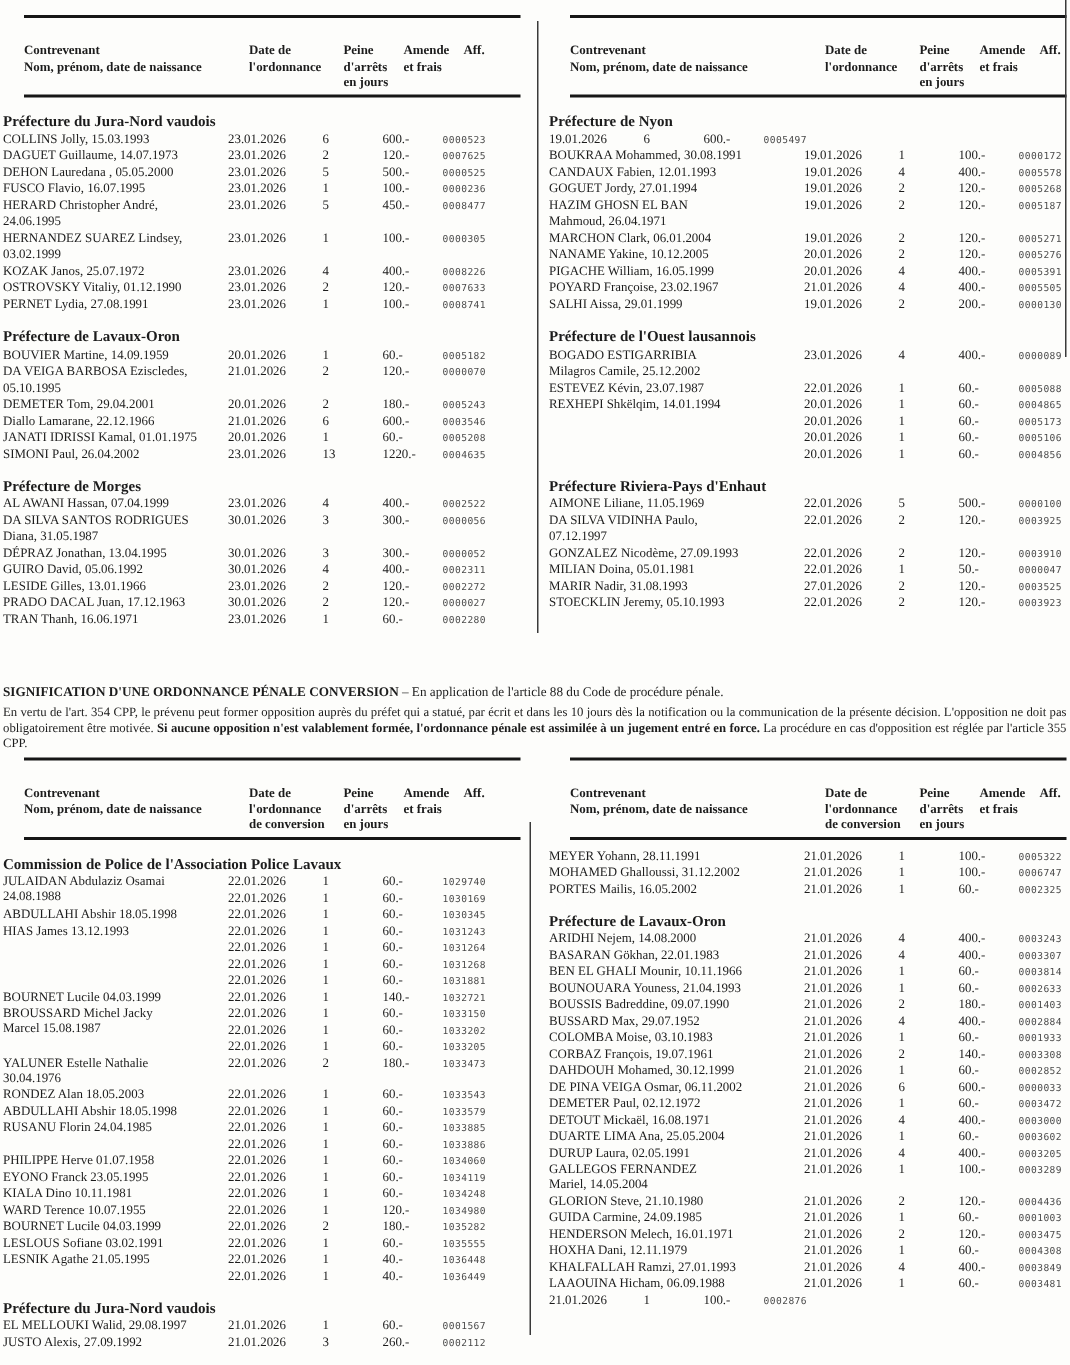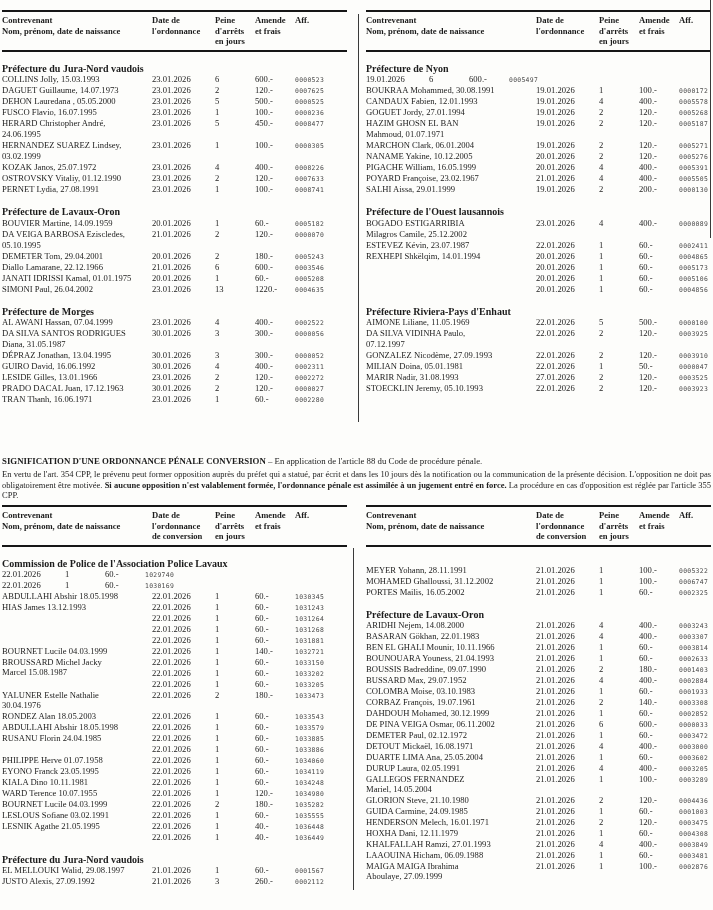--- a/index.html
+++ b/index.html
@@ -9,33 +9,33 @@
     overflow:hidden;
   }
   .col{position:absolute;}
   #top-left   {left:2px;  top:10px; width:345px;}
   #top-right  {left:366px; top:10px; width:345px;}
   #bottom-left{left:2px;  top:505px;width:345px;}
   #bottom-right{left:366px;top:505px;width:345px;}
 
   .thead{
     display:flex;border-top:2px solid #161616;border-bottom:2px solid #161616;
-    padding:3px 0 3px 0;font-weight:bold;font-size:8.6px;line-height:10.6px;
+    padding:16px 0 3px 0;font-weight:bold;font-size:8.6px;line-height:10.6px;margin-left:14px;
   }
   .hc{flex:0 0 auto;}
   .c-name  {width:150px;padding-right:3px;box-sizing:border-box;}
   .col-right .c-name{width:170px;}
   .c-date  {width:63px;}
   .c-peine {width:40px;}
   .c-amende{width:40px;}
   .c-aff   {flex:1 1 auto;min-width:0;}
 
   .section{margin-top:11px;}
   .section:first-of-type{margin-top:6px;}
-  .section.untitled{margin-top:18px;}
+  .section.untitled{margin-top:5px;}
   .sec-title{font-weight:bold;font-size:10px;line-height:11px;white-space:nowrap;}
 
   .entry{display:flex;align-items:flex-start;}
   .entry .c-name{font-size:8.6px;line-height:var(--lh,11px);}
   .rows{flex:1 1 auto;min-width:0;}
   .rrow{display:flex;font-size:8.6px;line-height:var(--lh,11px);}
   .rrow .c-aff{
     font-size:6.4px;color:#4a4a4a;letter-spacing:.3px;
     padding-top:2px;line-height:9px;font-family:"DejaVu Sans Mono",monospace;
   }
@@ -319,21 +319,21 @@
           <div class="rrow">
             <div class="c-date">30.01.2026</div>
             <div class="c-peine">3</div>
             <div class="c-amende">300.-</div>
             <div class="c-aff">0000052</div>
           </div>
         </div>
       </div>
       <div class="entry">
         <div class="c-name">
-          <div class="nl">GUIRO David, 16.06.1992</div>
+          <div class="nl">GUIRO David, 05.06.1992</div>
         </div>
         <div class="rows">
           <div class="rrow">
             <div class="c-date">30.01.2026</div>
             <div class="c-peine">4</div>
             <div class="c-amende">400.-</div>
             <div class="c-aff">0002311</div>
           </div>
         </div>
       </div>
@@ -448,21 +448,21 @@
             <div class="c-date">19.01.2026</div>
             <div class="c-peine">2</div>
             <div class="c-amende">120.-</div>
             <div class="c-aff">0005268</div>
           </div>
         </div>
       </div>
       <div class="entry">
         <div class="c-name">
           <div class="nl">HAZIM GHOSN EL BAN</div>
-          <div class="nl">Mahmoud, 01.07.1971</div>
+          <div class="nl">Mahmoud, 26.04.1971</div>
         </div>
         <div class="rows">
           <div class="rrow">
             <div class="c-date">19.01.2026</div>
             <div class="c-peine">2</div>
             <div class="c-amende">120.-</div>
             <div class="c-aff">0005187</div>
           </div>
         </div>
       </div>
@@ -550,21 +550,21 @@
       </div>
       <div class="entry">
         <div class="c-name">
           <div class="nl">ESTEVEZ Kévin, 23.07.1987</div>
         </div>
         <div class="rows">
           <div class="rrow">
             <div class="c-date">22.01.2026</div>
             <div class="c-peine">1</div>
             <div class="c-amende">60.-</div>
-            <div class="c-aff">0002411</div>
+            <div class="c-aff">0005088</div>
           </div>
         </div>
       </div>
       <div class="entry">
         <div class="c-name">
           <div class="nl">REXHEPI Shkëlqim, 14.01.1994</div>
         </div>
         <div class="rows">
           <div class="rrow">
             <div class="c-date">20.01.2026</div>
@@ -702,20 +702,24 @@
         <div class="hl">Amende</div>
         <div class="hl">et frais</div>
       </div>
       <div class="hc c-aff">
         <div class="hl">Aff.</div>
       </div>
     </div>
     <div class="section">
       <div class="sec-title">Commission de Police de l'Association Police Lavaux</div>
       <div class="entry">
+        <div class="c-name">
+          <div class="nl">JULAIDAN Abdulaziz Osamai</div>
+          <div class="nl">24.08.1988</div>
+        </div>
         <div class="rows">
           <div class="rrow">
             <div class="c-date">22.01.2026</div>
             <div class="c-peine">1</div>
             <div class="c-amende">60.-</div>
             <div class="c-aff">1029740</div>
           </div>
           <div class="rrow">
             <div class="c-date">22.01.2026</div>
             <div class="c-peine">1</div>
@@ -1329,24 +1333,20 @@
         <div class="rows">
           <div class="rrow">
             <div class="c-date">21.01.2026</div>
             <div class="c-peine">1</div>
             <div class="c-amende">60.-</div>
             <div class="c-aff">0003481</div>
           </div>
         </div>
       </div>
       <div class="entry">
-        <div class="c-name">
-          <div class="nl">MAIGA MAIGA Ibrahima</div>
-          <div class="nl">Aboulaye, 27.09.1999</div>
-        </div>
         <div class="rows">
           <div class="rrow">
             <div class="c-date">21.01.2026</div>
             <div class="c-peine">1</div>
             <div class="c-amende">100.-</div>
             <div class="c-aff">0002876</div>
           </div>
         </div>
       </div>
     </div>

